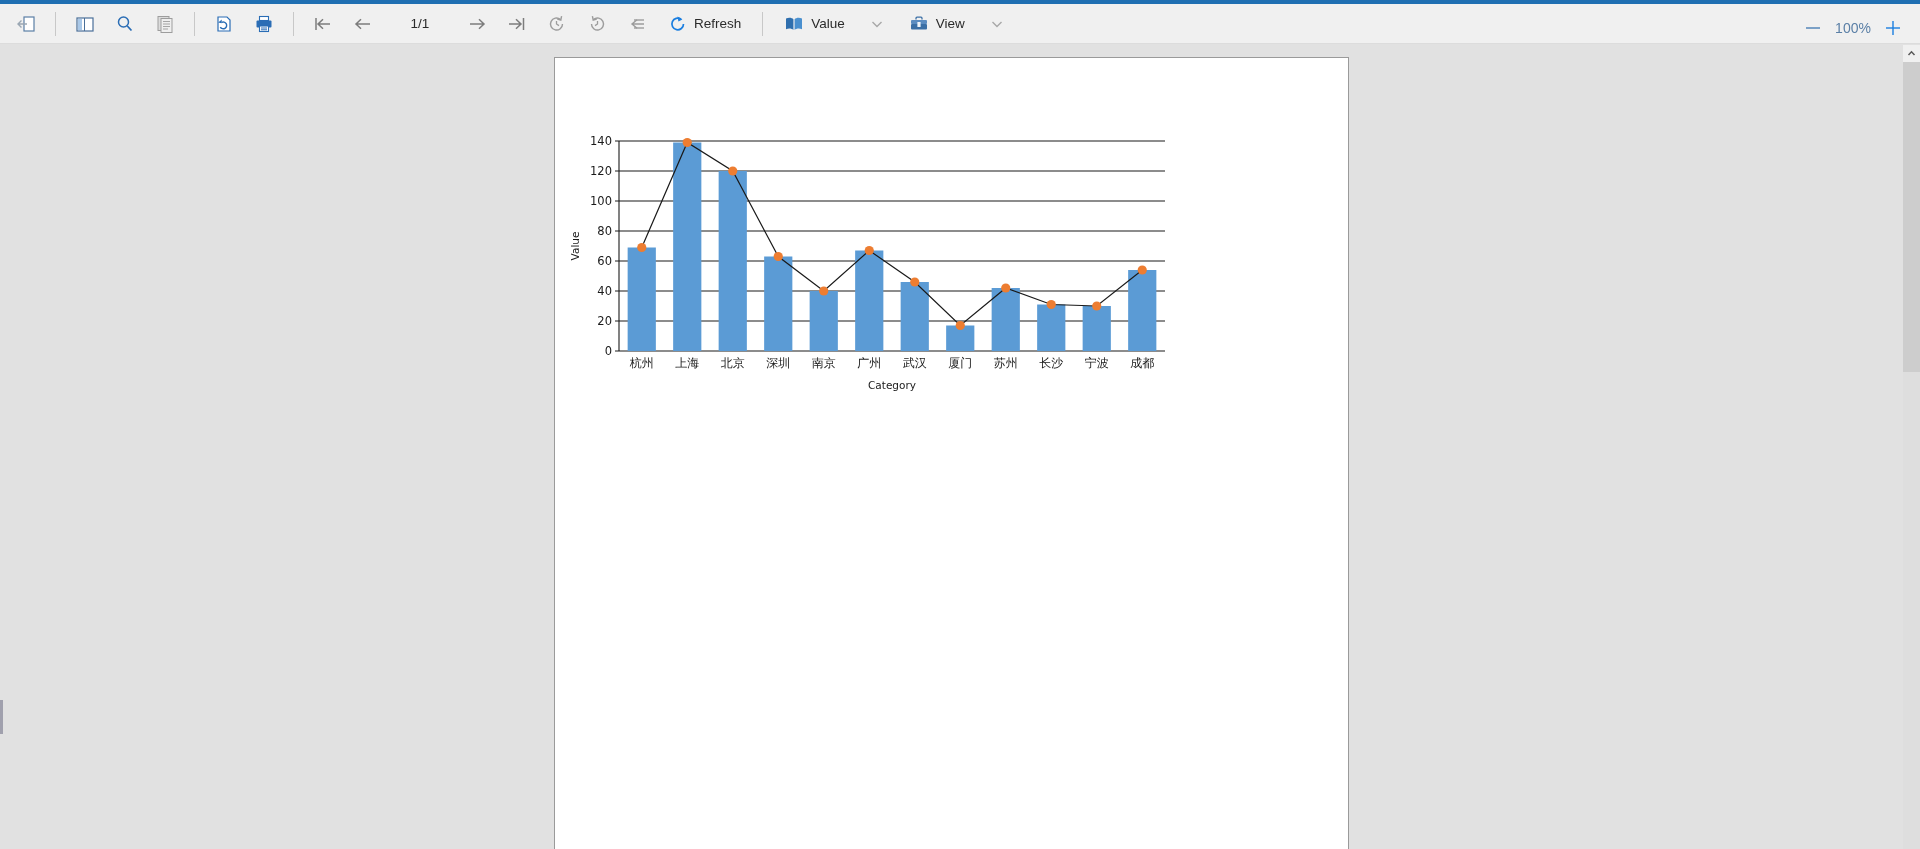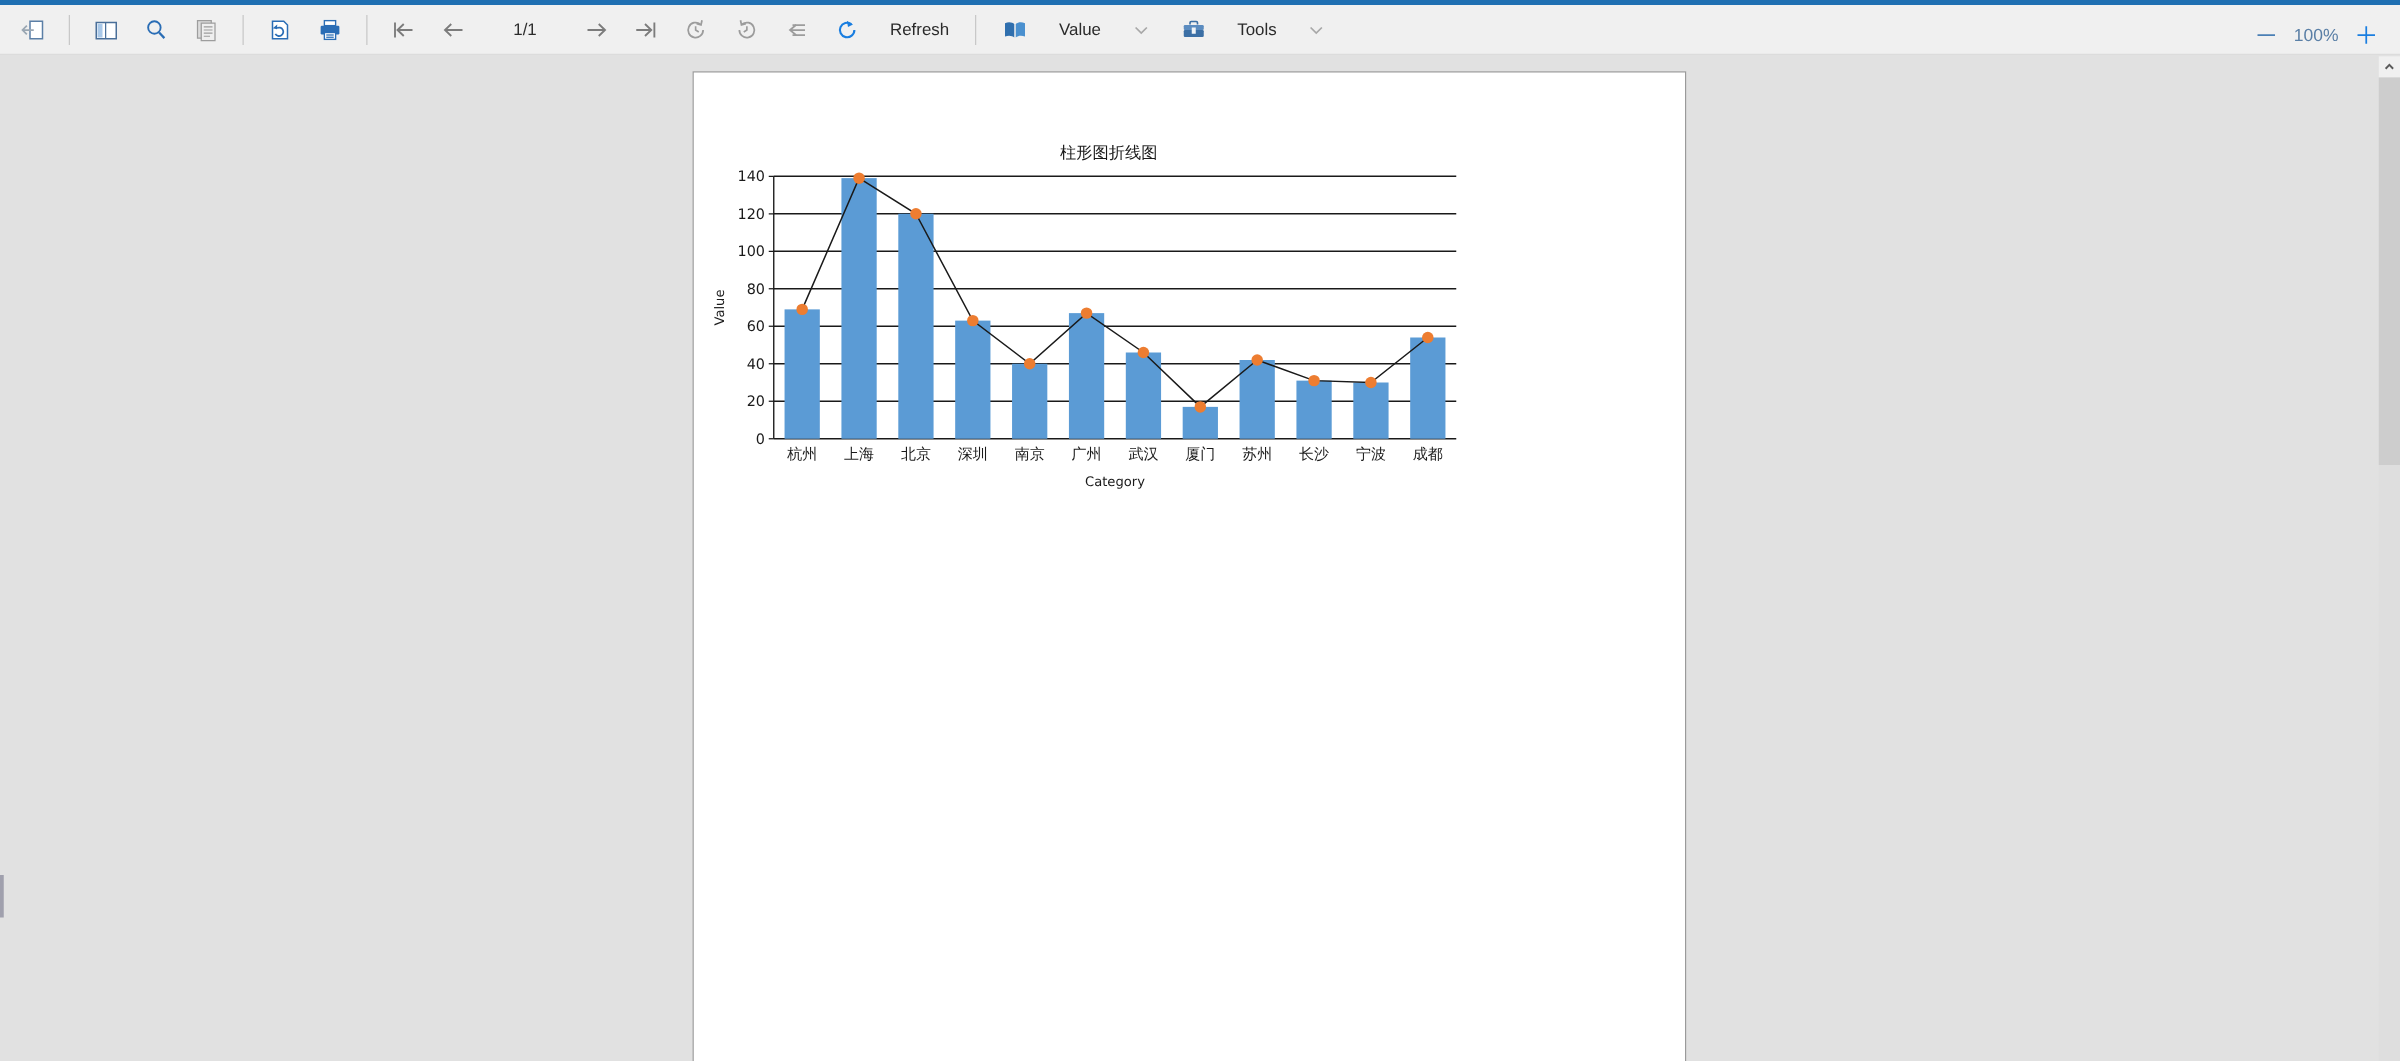--- a/index.html
+++ b/index.html
@@ -26,21 +26,21 @@
     display: flex; align-items: center;
     padding-left: 6px;
   }
   .tb-btn {
     height: 34px; min-width: 34px;
     display: flex; align-items: center; justify-content: center;
     margin: 0 3px; padding: 0 4px;
     border: 1px solid transparent; border-radius: 2px;
     cursor: default;
   }
-  .tb-btn.labelled { padding: 0 8px; gap: 25px; }
+  .tb-btn.labelled { padding: 0 8px; gap: 7px; }
   .tb-sep {
     width: 1px; height: 24px; background: #c8c8c8; margin: 0 9px;
   }
   .tb-label {
     font-size: 13.5px; color: #2b2b2b; white-space: nowrap;
   }
   .page-indicator {
     font-size: 13.5px; color: #2b2b2b;
     min-width: 54px; text-align: center;
     margin: 0 10px;
@@ -254,21 +254,21 @@
       </svg>
     </div>
 
     <div class="tb-btn labelled">
       <svg width="20" height="18" viewBox="0 0 20 18">
         <path d="M7 4.5 V3.2 a1 1 0 0 1 1 -1 h4 a1 1 0 0 1 1 1 V4.5" fill="none" stroke="#3b6fa5" stroke-width="1.3"></path>
         <rect x="2" y="5" width="16" height="4" rx="1" fill="#5b8cc0"></rect>
         <rect x="2" y="9" width="16" height="5.5" rx="1" fill="#3b6fa5"></rect>
         <rect x="8.4" y="7" width="3.2" height="5" fill="#eef3f8"></rect>
       </svg>
-      <span class="tb-label">Tools</span>
+      <span class="tb-label">View</span>
     </div>
     <div class="tb-btn">
       <svg width="16" height="16" viewBox="0 0 16 16">
         <path d="M3.5 6 L8 10.5 L12.5 6" fill="none" stroke="#a8a8a8" stroke-width="1.4"></path>
       </svg>
     </div>
 
     <div class="zoom-group">
       <div class="zoom-btn">
         <svg width="20" height="20" viewBox="0 0 20 20">
@@ -285,21 +285,20 @@
     </div>
   </div>
 
   <div class="viewport">
 
     <div class="edge-handle"></div>
 
     <div class="sheet">
 
       <div class="chart-wrap">
-        <div class="chart-title">柱形图折线图</div>
         <svg id="chart-svg" width="660" height="300" viewBox="0 0 660 300">
             <g>
               <line x1="58" y1="238" x2="62" y2="238" stroke="#1a1a1a" stroke-width="1"></line>
               <text x="55" y="242" text-anchor="end" font-size="11.5" fill="#1a1a1a" font-family="DejaVu Sans, sans-serif">0</text>
               <line x1="62" y1="208" x2="608" y2="208" stroke="#1a1a1a" stroke-width="1.1"></line>
               <line x1="58" y1="208" x2="62" y2="208" stroke="#1a1a1a" stroke-width="1"></line>
               <text x="55" y="212" text-anchor="end" font-size="11.5" fill="#1a1a1a" font-family="DejaVu Sans, sans-serif">20</text>
               <line x1="62" y1="178" x2="608" y2="178" stroke="#1a1a1a" stroke-width="1.1"></line>
               <line x1="58" y1="178" x2="62" y2="178" stroke="#1a1a1a" stroke-width="1"></line>
               <text x="55" y="182" text-anchor="end" font-size="11.5" fill="#1a1a1a" font-family="DejaVu Sans, sans-serif">40</text>

